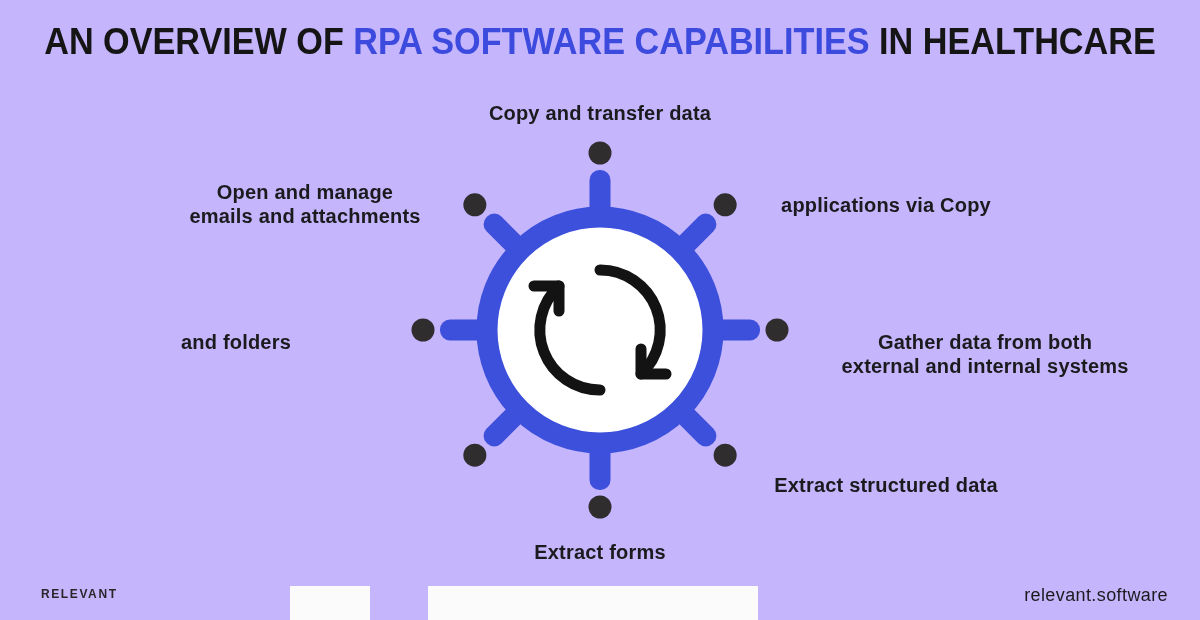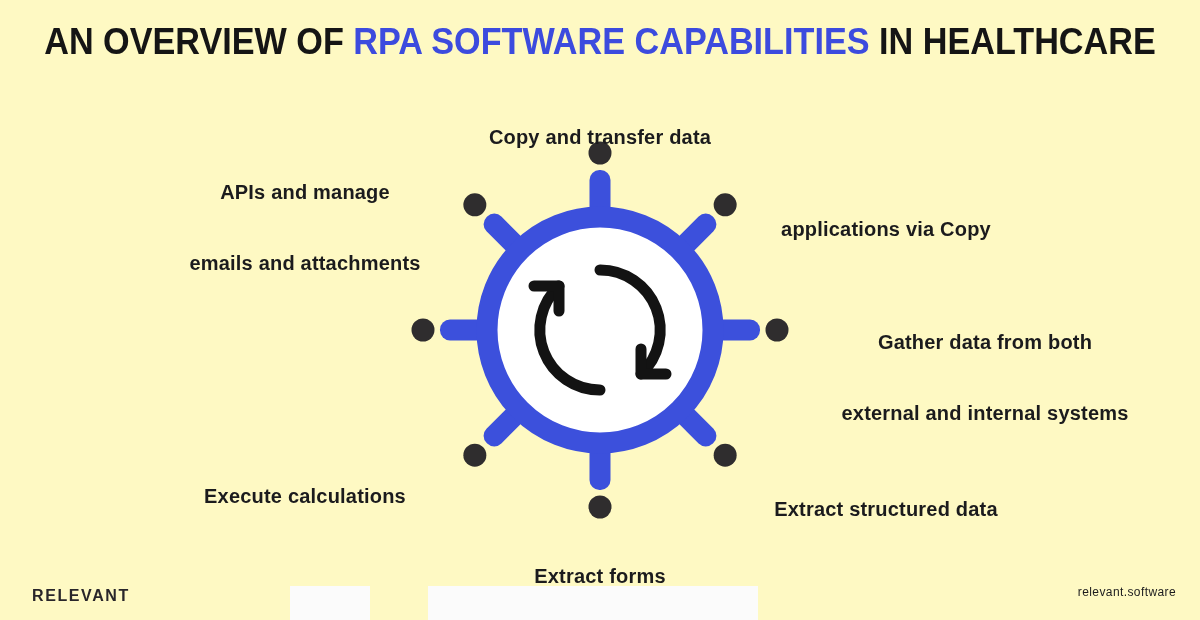--- a/index.html
+++ b/index.html
@@ -1,17 +1,17 @@
 <!DOCTYPE html>
 <html style="--title-ink: #151515; --title-blue: #3C4BDE; --wheel-blue: #3C50DC; --dot-dark: #2F2D2E; --icon-ink: #131313; --text-dark: #1B1B1D; --brand-ink: #29262A; --watermark: #fbfbfb;"><head>
 <meta charset="utf-8">
 <style>
   html,body{margin:0;padding:0;background:#ffffff;}
   .page{
-    position:relative;width:1200px;height:620px;background:#fef9c3;
+    position:relative;width:1200px;height:620px;background:#c4b5fd;
     overflow:hidden;font-family:"Liberation Sans", sans-serif;color:var(--text-dark);
   }
   
   .title{
     position:absolute;left:0;top:20px;width:1200px;margin:0;
     text-align:center;font-size:36px;line-height:44px;font-weight:800;
     letter-spacing:0px;color:var(--title-ink);white-space:nowrap;
     transform:scaleX(0.95);transform-origin:50% 50%;
   }
   .title .hl{color:var(--title-blue);}
@@ -20,36 +20,36 @@
   .spoke{fill:var(--wheel-blue);}
   .dot{fill:var(--dot-dark);}
   .ring{fill:#ffffff;stroke:var(--wheel-blue);stroke-width:21px;}
   .sync{fill:none;stroke:var(--icon-ink);stroke-width:11px;stroke-linecap:round;stroke-linejoin:round;}
   
   .cap{
     position:absolute;transform:translate(-50%,-50%);
     text-align:center;font-size:20px;line-height:24px;font-weight:700;
     color:var(--text-dark);white-space:nowrap;letter-spacing:0.2px;
   }
-  .cap .line{display:block;margin-top:47px;}
+  .cap .line{display:block;}
   .pos-top{left:600px;top:113px;}
   .pos-top-right{left:886px;top:205px;}
   .pos-right{left:985px;top:354px;}
   .pos-bottom-right{left:886px;top:485px;}
   .pos-bottom{left:600px;top:552px;}
   .pos-bottom-left{left:305px;top:472px;}
   .pos-left{left:236px;top:342px;}
   .pos-top-left{left:305px;top:204px;}
   
   .brand{
-    position:absolute;left:32px;top:587px;font-size:16px;font-weight:800;
+    position:absolute;left:41px;top:587px;font-size:12px;font-weight:800;
     letter-spacing:1.6px;color:var(--brand-ink);
   }
   .site{
-    position:absolute;right:24px;top:585px;font-size:12px;font-weight:400;
+    position:absolute;right:32px;top:585px;font-size:18px;font-weight:400;
     letter-spacing:0.4px;color:var(--text-dark);
   }
   .wm{position:absolute;top:586px;height:34px;background:var(--watermark);}
   .wm-a{left:290px;width:80px;}
   .wm-b{left:428px;width:330px;}
 </style>
 </head>
 <body>
 
 <div class="page">
@@ -117,28 +117,26 @@
   </div>
 
   <div class="cap pos-bottom-right">
     <span class="line">Extract structured data</span>
   </div>
 
   <div class="cap pos-bottom">
     <span class="line">Extract forms</span>
   </div>
 
-  <div class="cap pos-bottom-left">
-    <span class="line">Execute calculations</span>
-  </div>
 
   <div class="cap pos-left">
+    <span class="line">and folders</span>
   </div>
 
   <div class="cap pos-top-left">
-    <span class="line">APIs and manage</span>
+    <span class="line">Open and manage</span>
     <span class="line">emails and attachments</span>
   </div>
 
   <div class="brand">RELEVANT</div>
   <div class="site">relevant.software</div>
 
 </div>
 
 </body></html>

